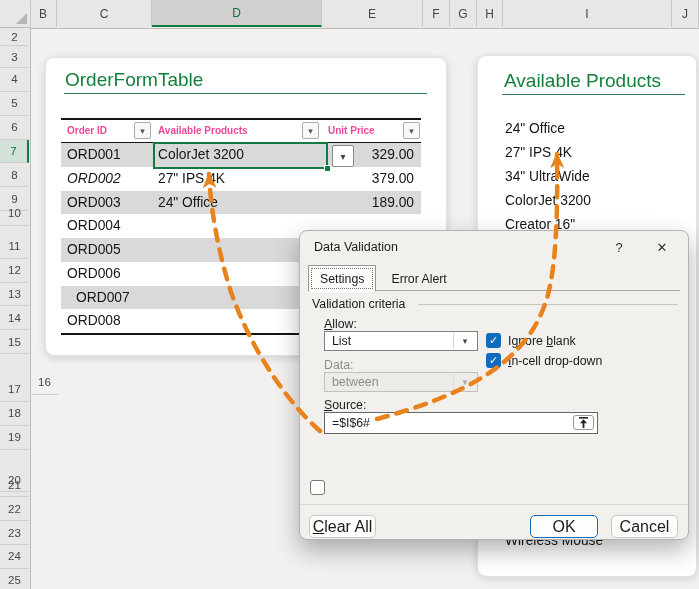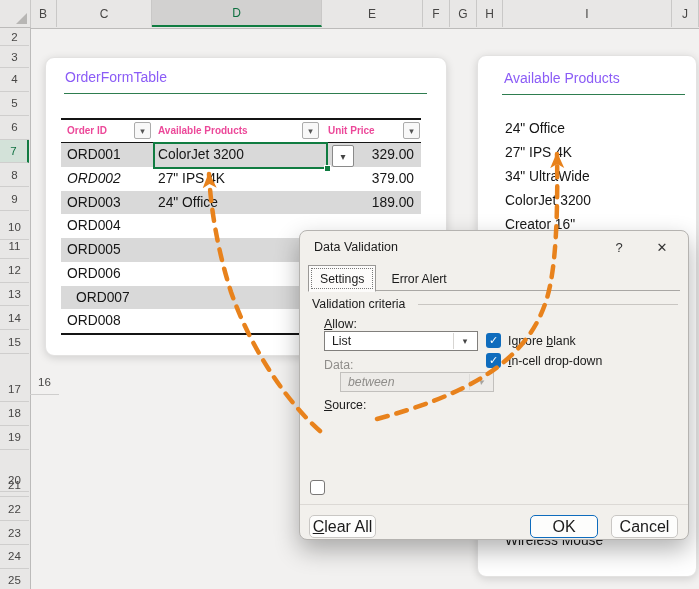--- a/index.html
+++ b/index.html
@@ -20,21 +20,21 @@
   #rowheaders{position:absolute;left:0;top:28px;width:30px;height:561px;
     background:#e8e7e6;border-right:1px solid #bcbbba;z-index:1;}
   .row-h{position:absolute;left:0;width:29px;display:flex;align-items:center;justify-content:center;
     font-size:11.5px;color:#474645;border-bottom:1px solid #cfcecd;box-sizing:border-box;cursor:default;}
   .row-h.sel{background:#d3e2d9;color:#0e7040;border-right:2px solid #107C41;}
   
   .card{position:absolute;background:#fff;border:1px solid #e3e2e1;border-radius:9px;
     box-shadow:0 2px 8px rgba(0,0,0,.14);z-index:2;}
   #ordercard{left:45px;top:57px;width:400px;height:297px;}
   #prodcard{left:477px;top:55px;width:218px;height:520px;}
-  .cardtitle{position:absolute;font-size:14px;color:#8b5cf6;white-space:nowrap;}
+  .cardtitle{position:absolute;font-size:19px;color:#15803d;white-space:nowrap;}
   .greenrule{position:absolute;height:1.4px;background:#2e7d4f;}
   
   .band{position:absolute;left:15px;width:360px;height:23.8px;background:#d9d9d9;}
   .cell{position:absolute;font-size:13.8px;color:#161616;white-space:nowrap;line-height:23.8px;height:23.8px;}
   .price{text-align:right;width:80px;}
   .thead-line{position:absolute;left:15px;width:360px;background:#141414;}
   .th{position:absolute;font-size:10px;font-weight:700;color:#ec4899;line-height:23px;white-space:nowrap;}
   .filterbtn{position:absolute;width:17px;height:17px;background:#f8f8f8;border:1px solid #ababab;
     box-sizing:border-box;border-radius:2px;display:flex;align-items:center;justify-content:center;
     font-size:9px;color:#555;cursor:pointer;}
@@ -103,21 +103,21 @@
     </div>
   <div id="rowheaders">
       <div class="row-h" style="top: 0px; height: 18px;">2</div>
       <div class="row-h" style="top: 18px; height: 22px;">3</div>
       <div class="row-h" style="top: 40px; height: 23.85px;">4</div>
       <div class="row-h" style="top: 63.85px; height: 23.85px;">5</div>
       <div class="row-h" style="top: 87.7px; height: 23.85px;">6</div>
       <div class="row-h sel" style="top: 111.55px; height: 23.85px;">7</div>
       <div class="row-h" style="top: 135.4px; height: 23.85px;">8</div>
       <div class="row-h" style="top: 159.25px; height: 23.85px;">9</div>
-      <div class="row-h" style="top: 188px; height: 23.85px;">10</div>
+      <div class="row-h" style="top: 174px; height: 23.85px;">10</div>
       <div class="row-h" style="top: 206.95px; height: 23.85px;">11</div>
       <div class="row-h" style="top: 230.8px; height: 23.85px;">12</div>
       <div class="row-h" style="top: 254.65px; height: 23.85px;">13</div>
       <div class="row-h" style="top: 278.5px; height: 23.85px;">14</div>
       <div class="row-h" style="top: 302.35px; height: 23.85px;">15</div>
       <div class="row-h" style="top: 343px; height: 23.85px; margin-left: 30px;">16</div>
       <div class="row-h" style="top: 350.05px; height: 23.85px;">17</div>
       <div class="row-h" style="top: 373.9px; height: 23.85px;">18</div>
       <div class="row-h" style="top: 397.75px; height: 23.85px;">19</div>
       <div class="row-h" style="top: 421.6px; height: 23.85px; margin-top: 19px;">20</div>
@@ -236,26 +236,35 @@
         <span>✓</span>
       </div>
     <div class="dlbl" style="left:208px;top:103px;"><span>Ignore </span><span class="u">b</span><span>lank</span></div>
 
     <div class="cb on" style="left:186px;top:122px;">
         <span>✓</span>
       </div>
     <div class="dlbl" style="left:208px;top:123px;"><span></span><span class="u">I</span><span>n-cell drop-down</span></div>
 
     <div class="dlbl dis" style="left:24px;top:127px;">Data:</div>
-    <div class="combo disabled" style="left:40px;top:141px;font-style:italic;">
+    <div class="combo disabled" style="left:24px;top:141px;">
       <span>between</span>
       <span class="chv">▾</span>
     </div>
 
     <div class="dlbl" style="left:24px;top:167px;"><span></span><span class="u">S</span><span>ource:</span></div>
+    <div id="srcbox">
+      <span>=$I$6#</span>
+      <div id="rangebtn">
+        <svg width="11" height="11" viewBox="0 0 11 11">
+          <rect x="1" y="0" width="9" height="1.6" fill="#222"></rect>
+          <path d="M5.5 2.2 L9 6.2 L6.4 6.2 L6.4 11 L4.6 11 L4.6 6.2 L2 6.2 Z" fill="#222"></path>
+        </svg>
+      </div>
+    </div>
 
     <div class="cb off" style="left:10px;top:249px;"></div>
 
     <div id="footline"></div>
     <div class="btn" style="left:9px;width:67px;">
         <span><span class="u">C</span><span>lear All</span></span>
       </div>
     <div class="btn default" style="left:230px;width:68px;">
         <span>OK</span>
       </div>

